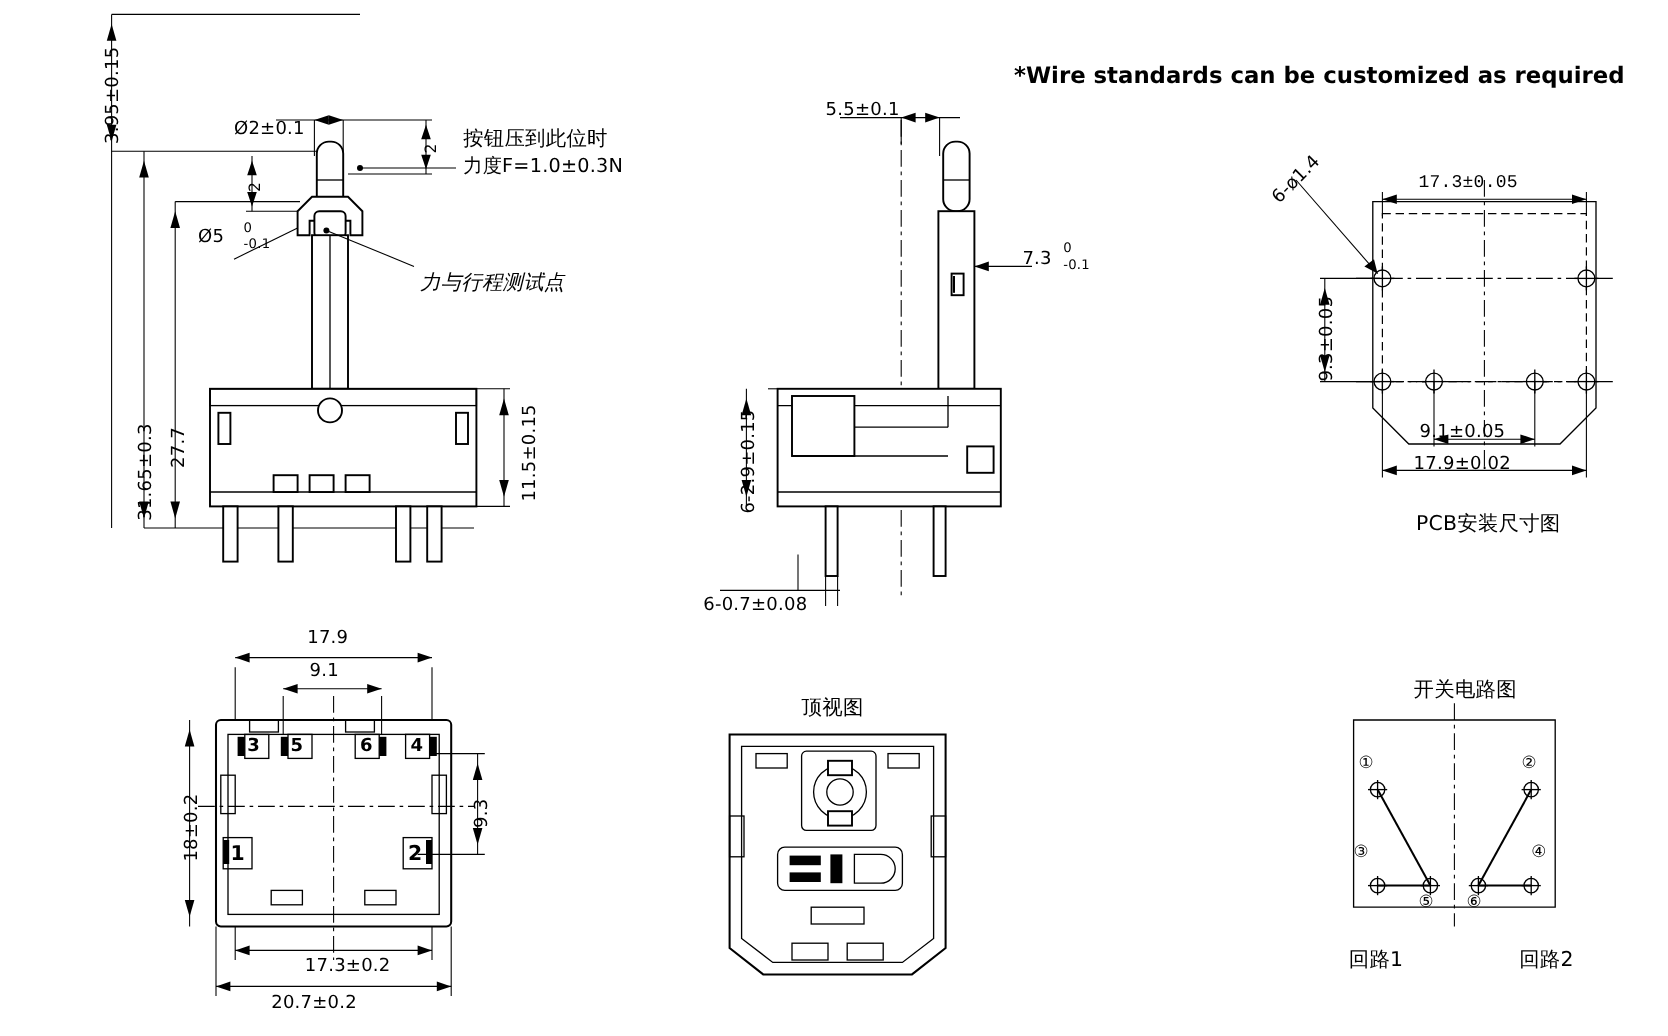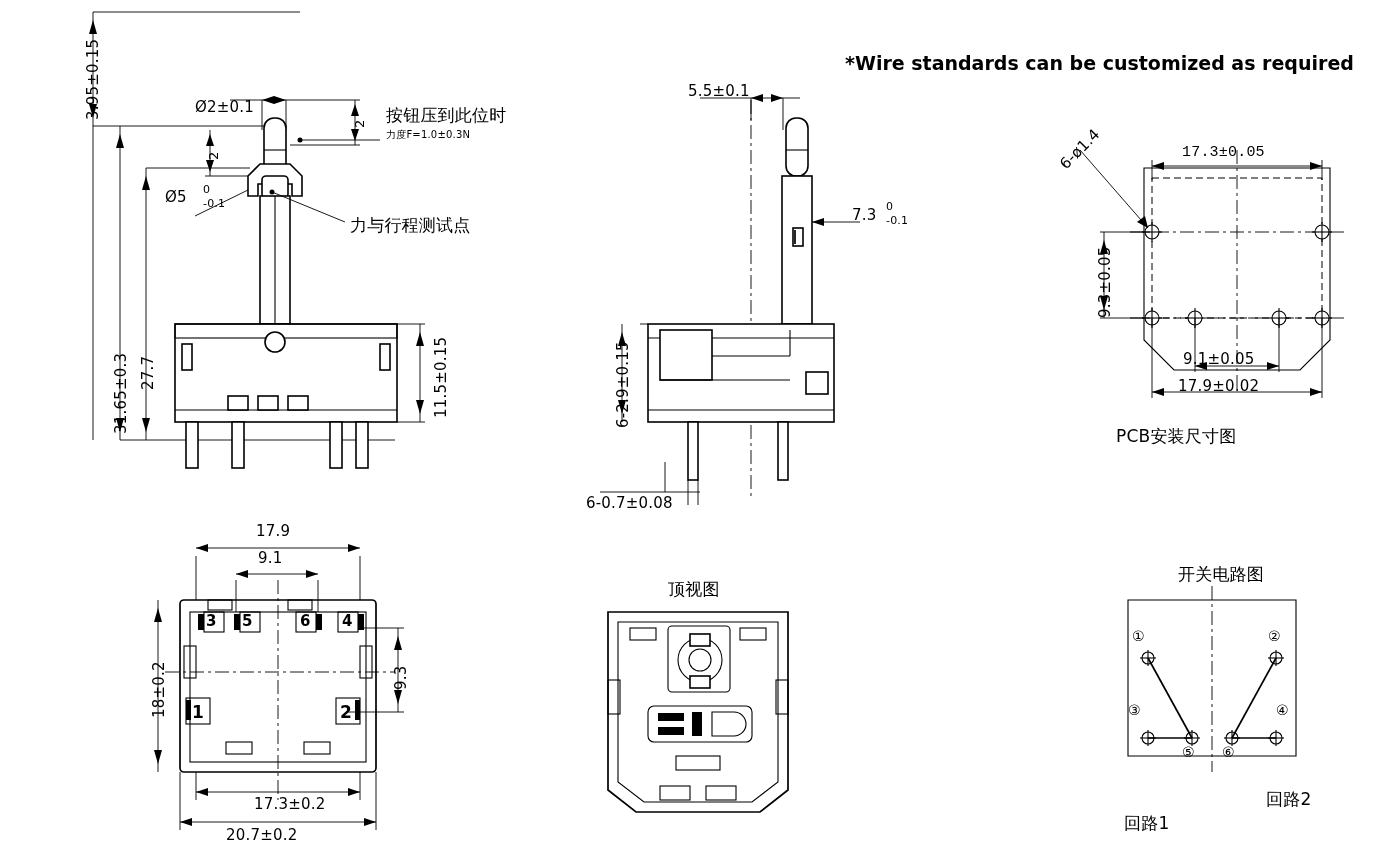--- a/index.html
+++ b/index.html
@@ -315,36 +315,36 @@
   <div class="lbl rot" style="left:112px;top:434px;transform:rotate(-90deg);">31.65±0.3</div>
   <div class="lbl rot" style="left:139px;top:390px;transform:rotate(-90deg);">27.7</div>
   <div class="lbl" style="left:195px;top:82px;margin-top:16px;">Ø2±0.1</div>
   <div class="lbl rot sm" style="left:352px;top:128px;transform:rotate(-90deg);">2</div>
   <div class="lbl rot sm" style="left:206px;top:160px;transform:rotate(-90deg);">2</div>
   <div class="lbl" style="left:165px;top:188px;">Ø5</div>
   <div class="lbl sm" style="left:203px;top:183px;font-size:11px;">0</div>
   <div class="lbl sm" style="left:203px;top:197px;font-size:11px;">-0.1</div>
   <div class="lbl rot" style="left:432px;top:418px;transform:rotate(-90deg);">11.5±0.15</div>
   <div class="lbl cn" style="left:386px;top:104px;">按钮压到此位时</div>
-  <div class="lbl cn" style="left:386px;top:128px;font-size:10px;">力度F=1.0±0.3N</div>
-  <div class="lbl cn" style="left:350px;top:214px;">力与行程测试点</div>
+  <div class="lbl cn" style="left:386px;top:128px;font-size:16px;">力度F=1.0±0.3N</div>
+  <div class="lbl cn" style="left:350px;top:224px;font-style:italic;">力与行程测试点</div>
 
   <div class="lbl" style="left:672px;top:82px;margin-left:16px;">5.5±0.1</div>
   <div class="lbl" style="left:852px;top:206px;">7.3</div>
   <div class="lbl" style="left:886px;top:200px;font-size:11px;">0</div>
   <div class="lbl" style="left:886px;top:214px;font-size:11px;">-0.1</div>
   <div class="lbl rot" style="left:614px;top:428px;transform:rotate(-90deg);">6-2.9±0.15</div>
   <div class="lbl" style="left:586px;top:494px;">6-0.7±0.08</div>
 
   <div class="lbl rot" style="left:1056px;top:160px;transform:rotate(-45deg);">6-ø1.4</div>
   <div class="lbl" style="left:1182px;top:144px;font-family:Liberation Mono, monospace;">17.3±0.05</div>
   <div class="lbl rot" style="left:1096px;top:318px;transform:rotate(-90deg);">9.3±0.05</div>
   <div class="lbl" style="left:1183px;top:350px;">9.1±0.05</div>
   <div class="lbl" style="left:1178px;top:377px;">17.9±0.02</div>
-  <div class="lbl cn" style="left:1116px;top:425px;">PCB安装尺寸图</div>
+  <div class="lbl cn" style="left:1180px;top:425px;">PCB安装尺寸图</div>
 
   <div class="lbl" style="left:256px;top:522px;">17.9</div>
   <div class="lbl" style="left:258px;top:549px;">9.1</div>
   <div class="lbl rot" style="left:150px;top:718px;transform:rotate(-90deg);">18±0.2</div>
   <div class="lbl rot" style="left:392px;top:690px;transform:rotate(-90deg);">9.3</div>
   <div class="lbl" style="left:226px;top:795px;margin-left:28px;">17.3±0.2</div>
   <div class="lbl" style="left:226px;top:826px;">20.7±0.2</div>
 
   <div class="lbl" style="left:206px;top:612px;font-weight:bold;font-size:15px;">3</div>
   <div class="lbl" style="left:242px;top:612px;font-weight:bold;font-size:15px;">5</div>
@@ -355,16 +355,16 @@
 
   <div class="lbl cn" style="left:668px;top:578px;">顶视图</div>
 
   <div class="lbl cn" style="left:1178px;top:563px;">开关电路图</div>
   <div class="lbl" style="left:1132px;top:628px;font-size:14px;">①</div>
   <div class="lbl" style="left:1268px;top:628px;font-size:14px;">②</div>
   <div class="lbl" style="left:1128px;top:702px;font-size:14px;">③</div>
   <div class="lbl" style="left:1276px;top:702px;font-size:14px;">④</div>
   <div class="lbl" style="left:1182px;top:744px;font-size:14px;">⑤</div>
   <div class="lbl" style="left:1222px;top:744px;font-size:14px;">⑥</div>
-  <div class="lbl cn" style="left:1124px;top:788px;margin-top:24px;">回路1</div>
+  <div class="lbl cn" style="left:1124px;top:788px;">回路1</div>
   <div class="lbl cn" style="left:1266px;top:788px;">回路2</div>
 
 </div>
 
 </body></html>

